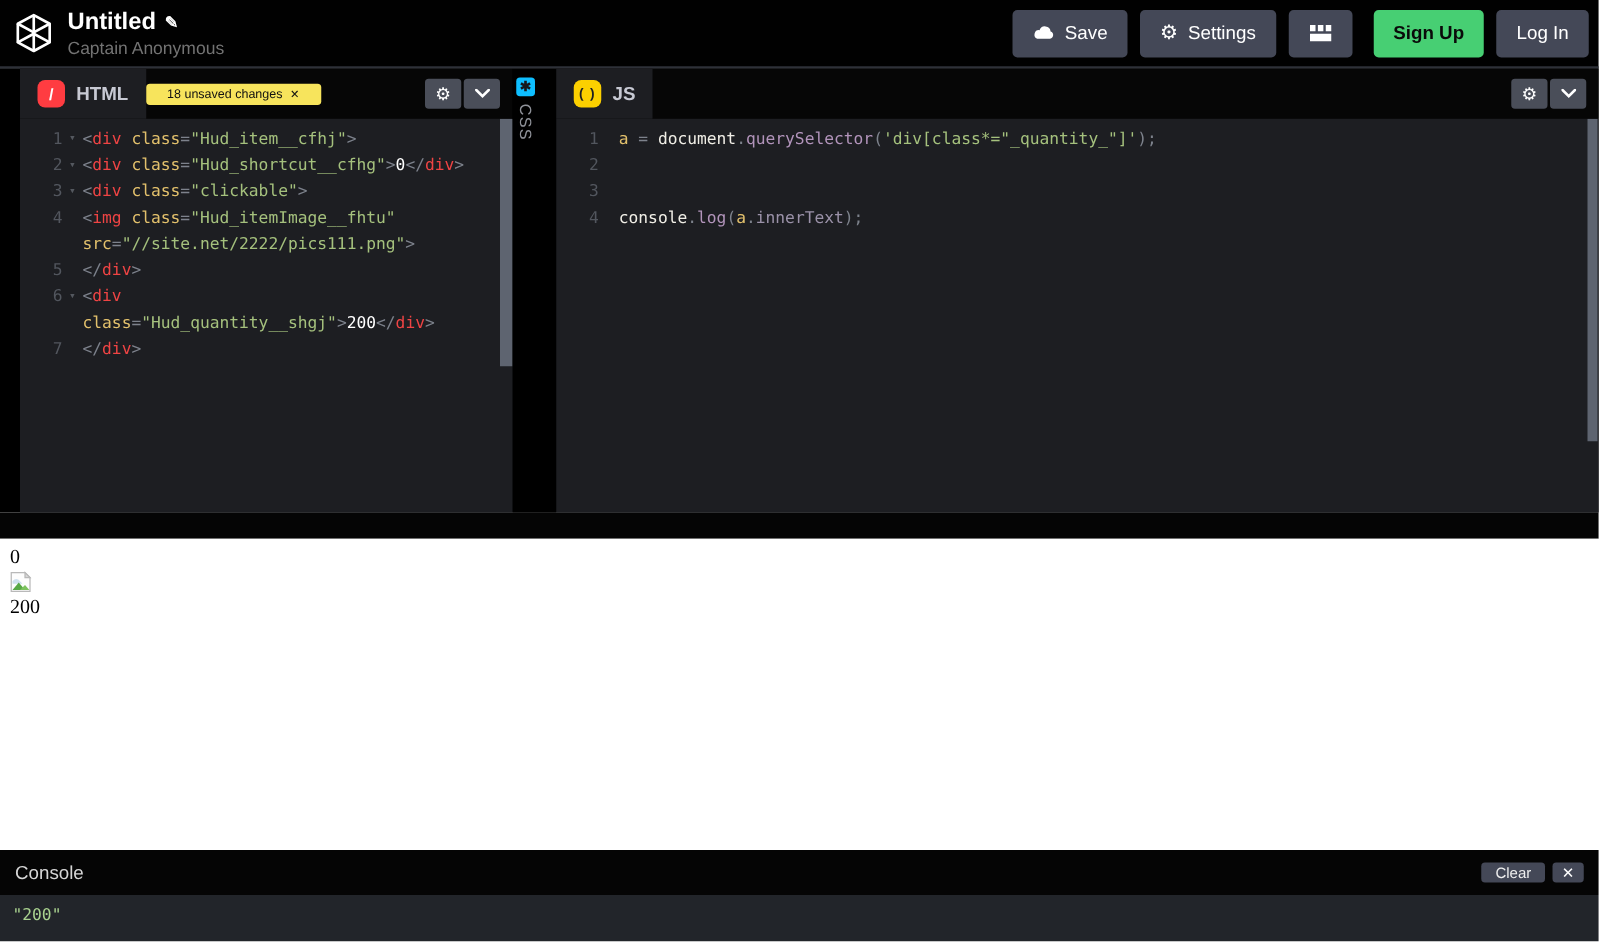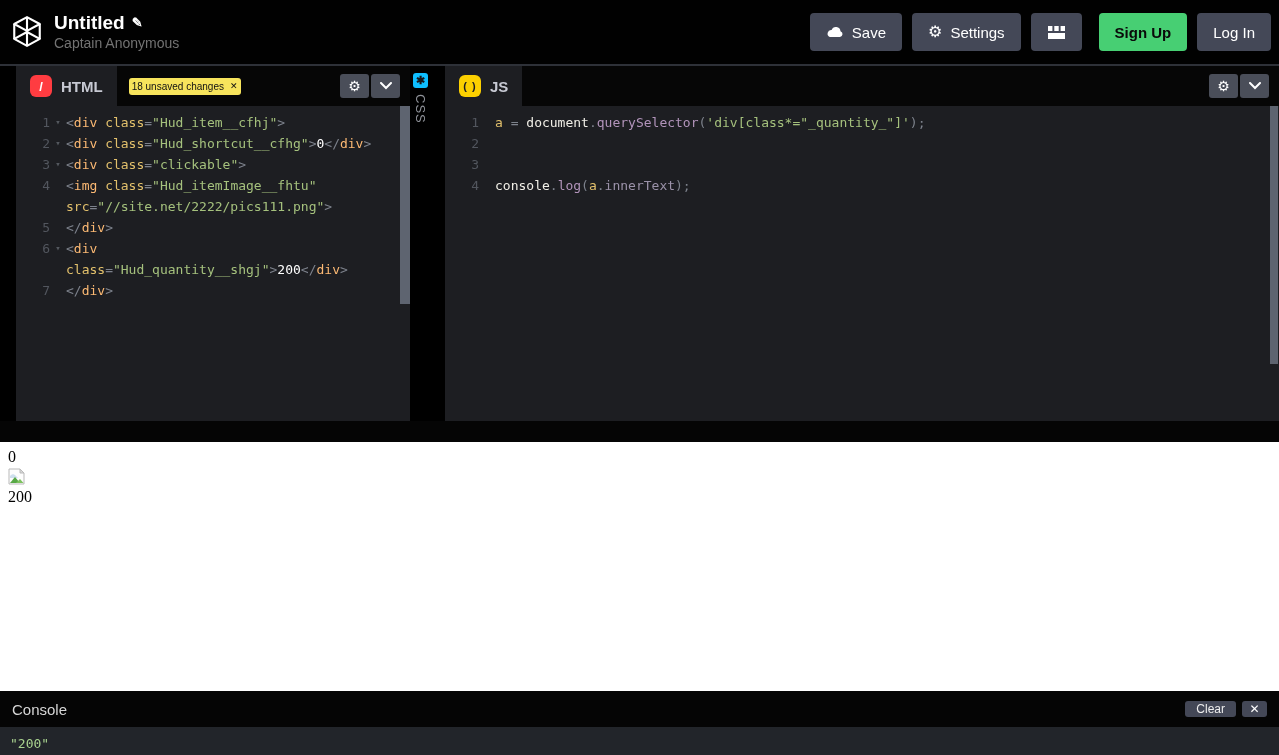--- a/index.html
+++ b/index.html
@@ -1,20 +1,20 @@
 <!DOCTYPE html>
 <html><head>
 <meta charset="utf-8">
 <style>
   * { box-sizing: border-box; margin: 0; padding: 0; }
   html,body { width:1279px; height:755px; overflow:hidden; background:#fff;
     font-family:"Liberation Sans", sans-serif; }
 
   
-  .top-header { height:66px; background:#010101; display:flex; align-items:center;
+  .top-header { height:55px; background:#010101; display:flex; align-items:center;
     padding:0 8px 0 8px; border-bottom:2px solid #2e3138; }
   .logo-wrap { width:34px; height:34px; margin:0 10px 0 2px; }
   .title-block { color:#fff; }
   .pen-title { font-size:19px; font-weight:bold; line-height:22px; display:flex; align-items:center; gap:7px;}
   .pencil { font-size:13px; }
   .pen-author { font-size:14px; color:#737373; line-height:18px; }
   .header-spacer { flex:1; }
   .hbtn { height:38px; background:#444857; border:none; border-radius:4px; color:#fff;
     font-family:"Liberation Sans",sans-serif; font-size:15px; display:flex; align-items:center;
     gap:8px; padding:0 16px; margin-left:10px; cursor:pointer; }
@@ -27,35 +27,35 @@
   .pane-html { width:394px; }
   .pane-js { flex:1; }
   .pane-header { height:40px; background:#060606; display:flex; align-items:center; }
   .tab { height:40px; background:#1d1e22; display:flex; align-items:center; gap:9px; padding:0 14px; }
   .lang-badge { width:22px; height:22px; border-radius:6px; display:flex; align-items:center;
     justify-content:center; font-weight:bold; font-size:13px; }
   .lang-html { background:#ff3c41; color:#fff; }
   .lang-js { background:#fcd000; color:#1d1e22; font-size:11px; letter-spacing:1px;}
   .tab-label { color:#c7c9d3; font-weight:bold; font-size:15px; }
   .unsaved-badge { background:#f7e45c; color:#111; font-size:10px; border-radius:3px;
-    padding:3px 3px; margin-left:12px; display:flex; align-items:flex-start; gap:6px; cursor:pointer;}
+    padding:3px 17px; display:flex; align-items:flex-start; gap:6px; cursor:pointer;}
   .unsaved-badge .bx { font-size:9px; }
   .pane-btns { margin-left:auto; display:flex; gap:2px; padding-right:10px; }
   .mini-btn { width:29px; height:24px; background:#4a4e59; border:none; border-radius:3px;
     color:#fff; display:flex; align-items:center; justify-content:center; cursor:pointer; }
   .mini-btn .gear-glyph { font-size:14px; line-height:1; }
 
   .code-area { flex:1; background:#1d1e22; position:relative; padding-top:6px; overflow:hidden; }
   .code-row { display:flex; height:21px; line-height:21px;
     font-family:"DejaVu Sans Mono", monospace; font-size:13px; white-space:pre; }
   .ln { width:34px; text-align:right; color:#52565e; flex:none; }
   .fold { width:16px; text-align:center; color:#54585f; font-size:9px; flex:none; }
   .code { flex:1; overflow:hidden; }
   .tk-pun { color:#7d828c; }
-  .tk-tag { color:#fdba74; }
+  .tk-tag { color:#ef4444; }
   .tk-attr { color:#e2c06c; }
   .tk-str { color:#a5c17d; }
   .tk-txt { color:#ffffff; }
   .tk-obj { color:#f0eee6; font-weight:normal; }
   .tk-fn  { color:#b294bb; }
   .tk-prop{ color:#9b92a9; }
   .tk-var { color:#e2c06c; }
   .vscroll { position:absolute; top:0; background:#5e6470; border-radius:0px; }
   .vs-html { right:0; width:10px; height:198px; }
   .vs-js { right:1px; width:8px; height:258px; }

